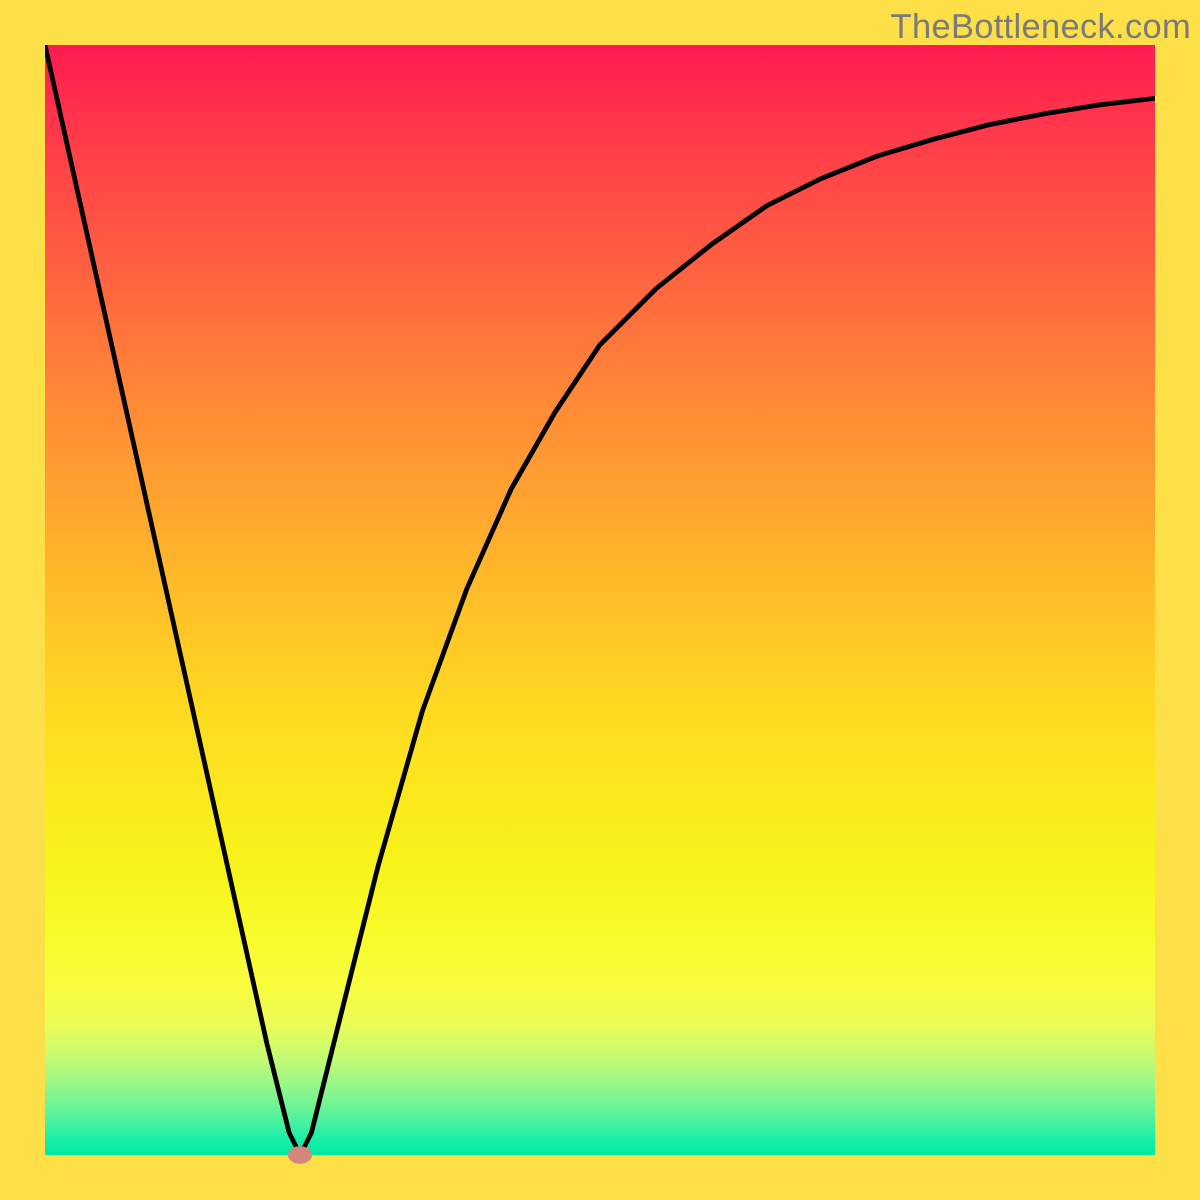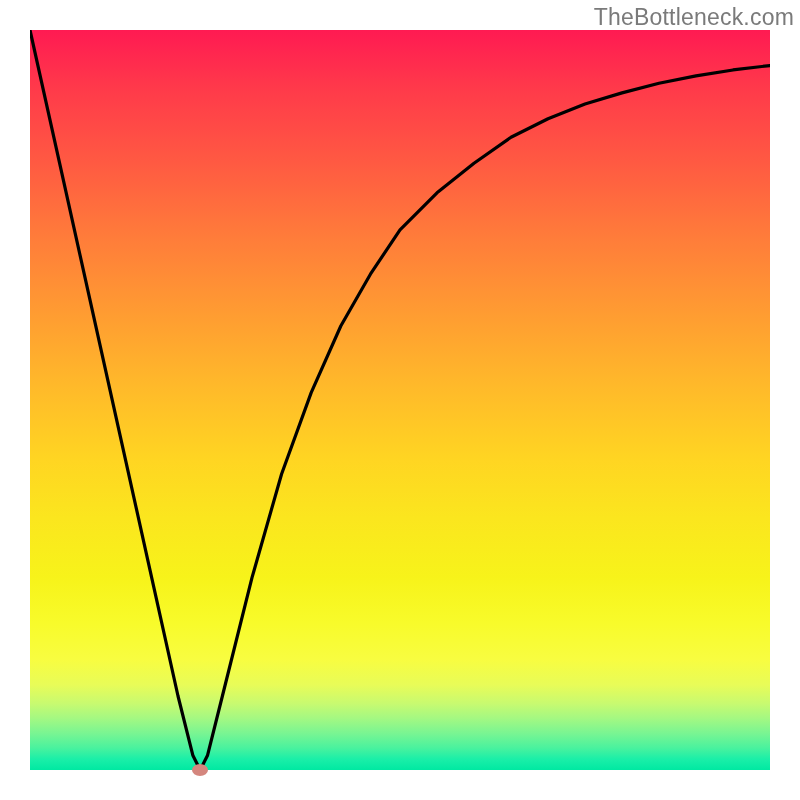--- a/index.html
+++ b/index.html
@@ -8,21 +8,21 @@
     width: 800px;
     height: 800px;
     overflow: hidden;
     background: #000;
     font-family: Arial, Helvetica, sans-serif;
   }
   .frame {
     position: relative;
     width: 800px;
     height: 800px;
-    background: #ffffff;
+    background: #fde047;
   }
   .plot-area {
     position: absolute;
     left: 30px;
     top: 30px;
     width: 740px;
     height: 740px;
     background: linear-gradient(to bottom,
       #ff1a52 0%,
       #ff3a4a 8%,

